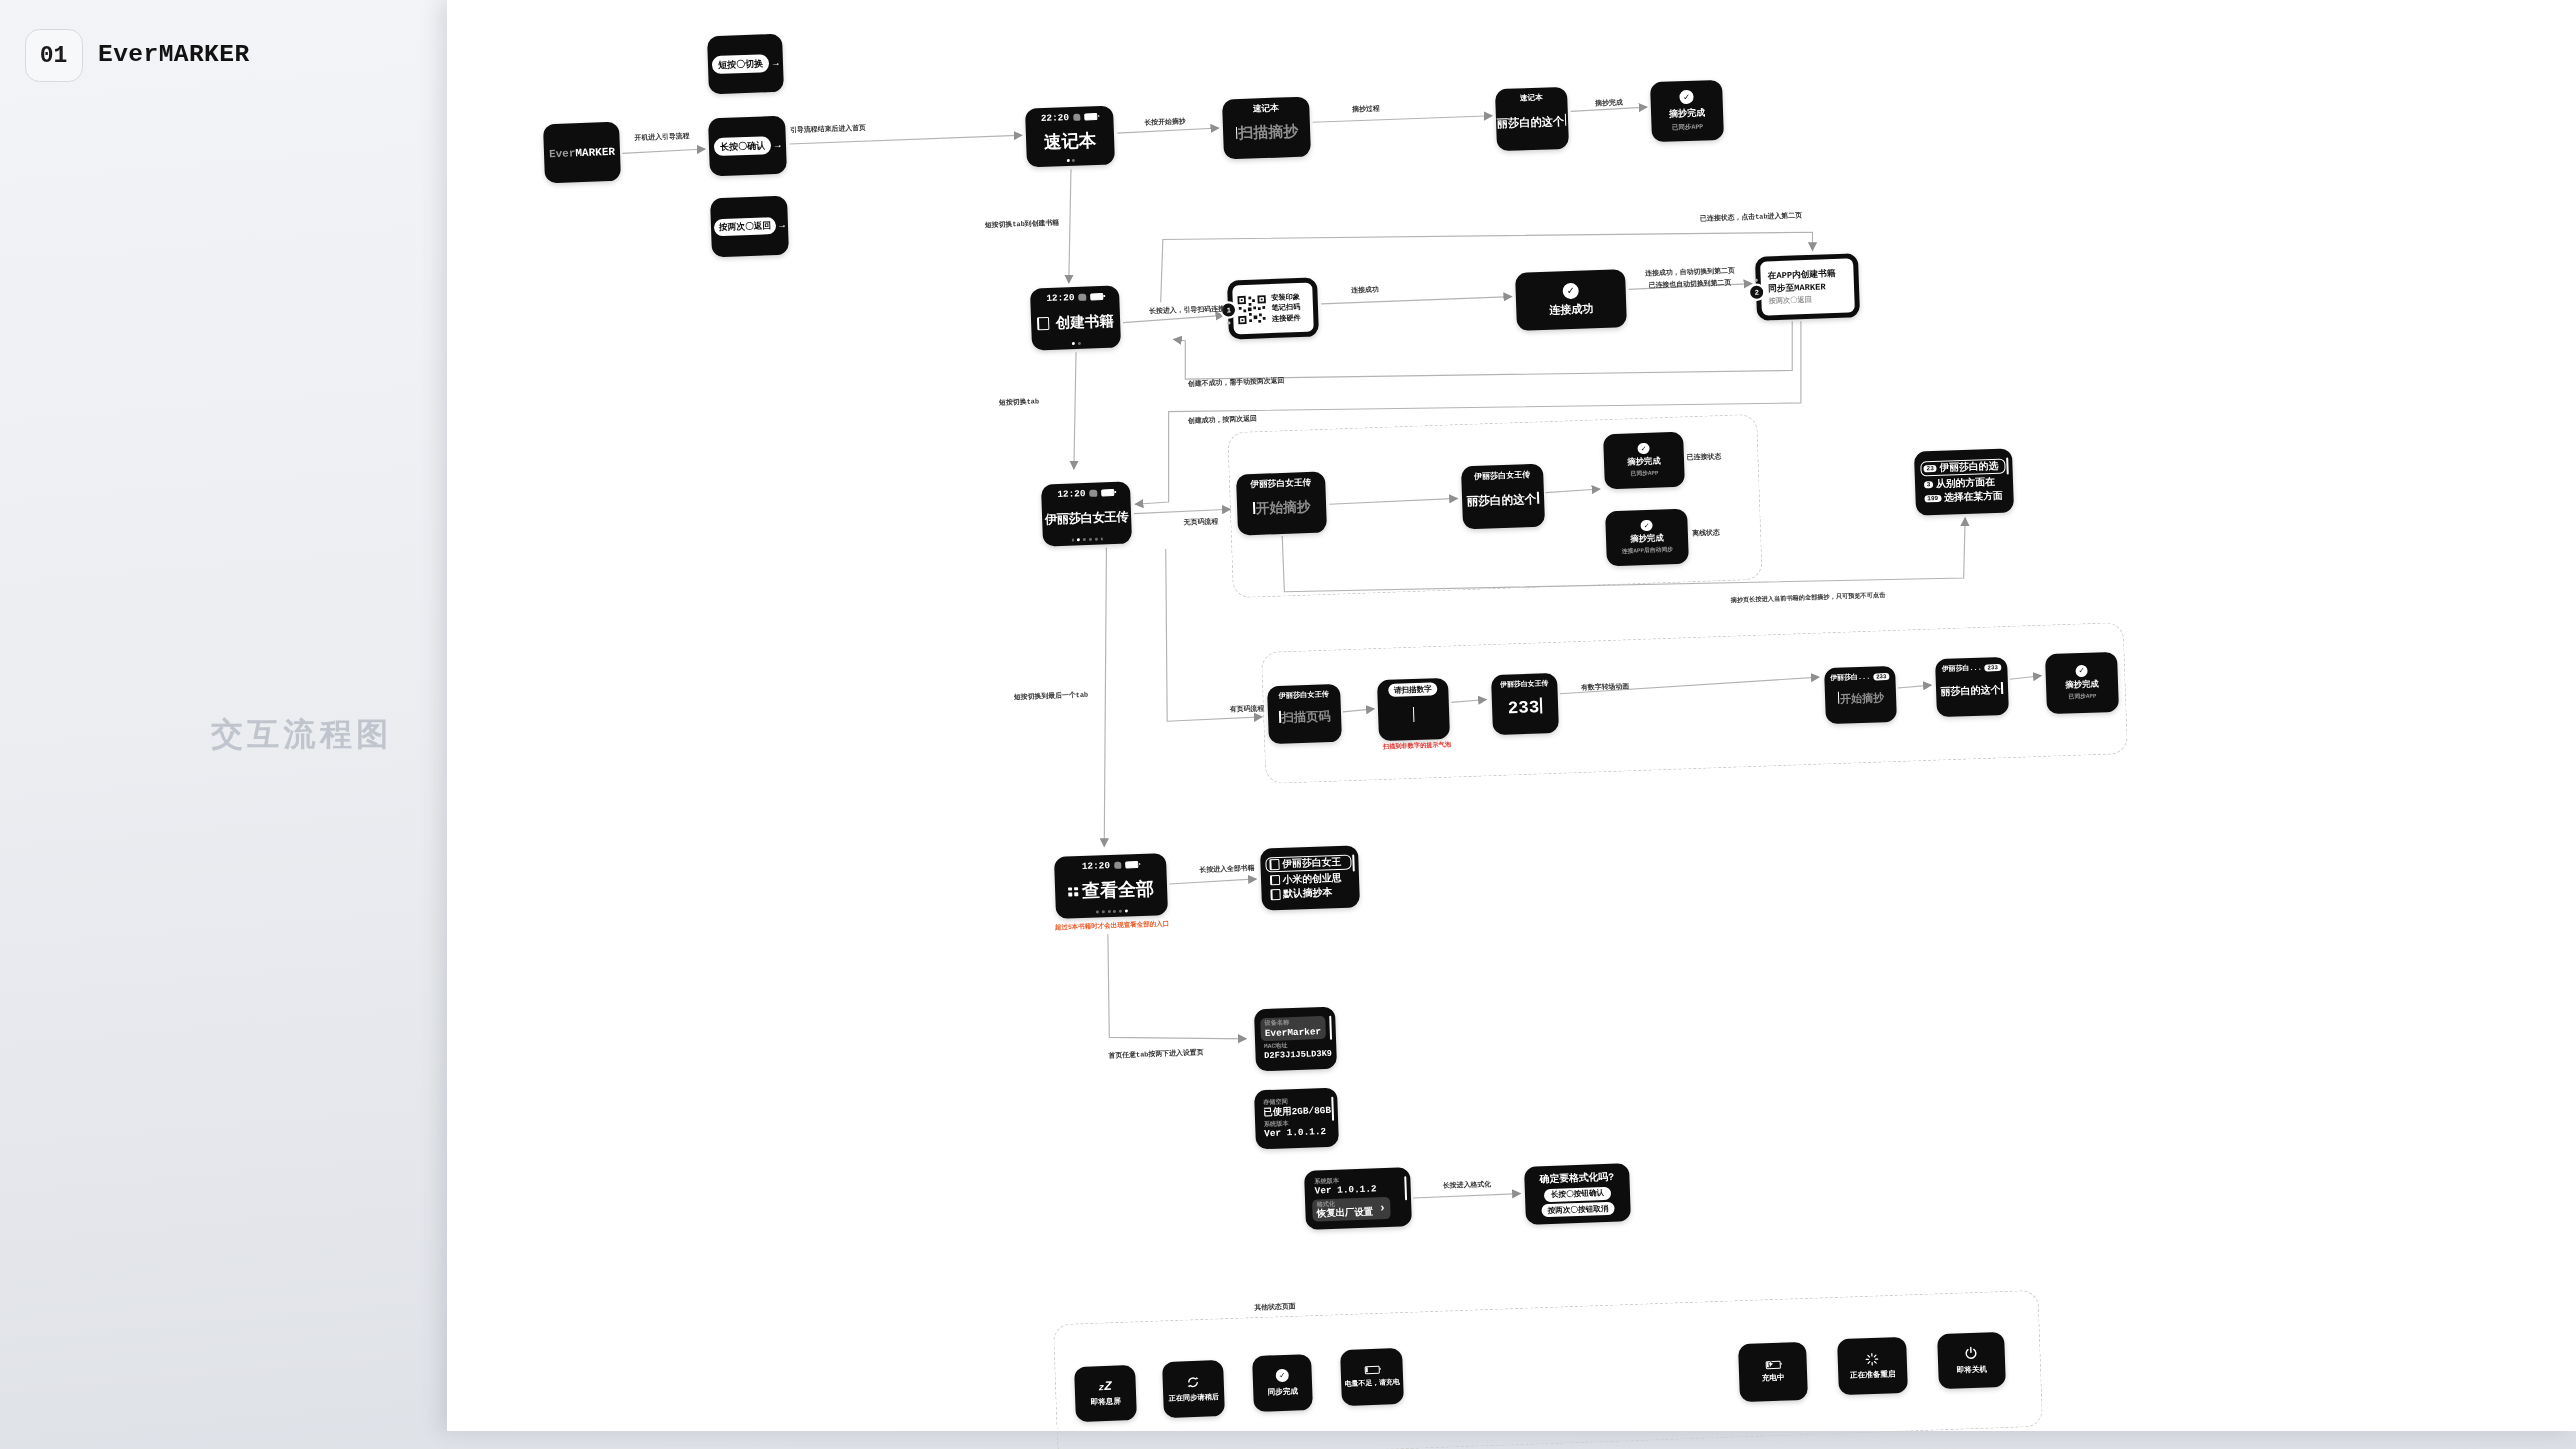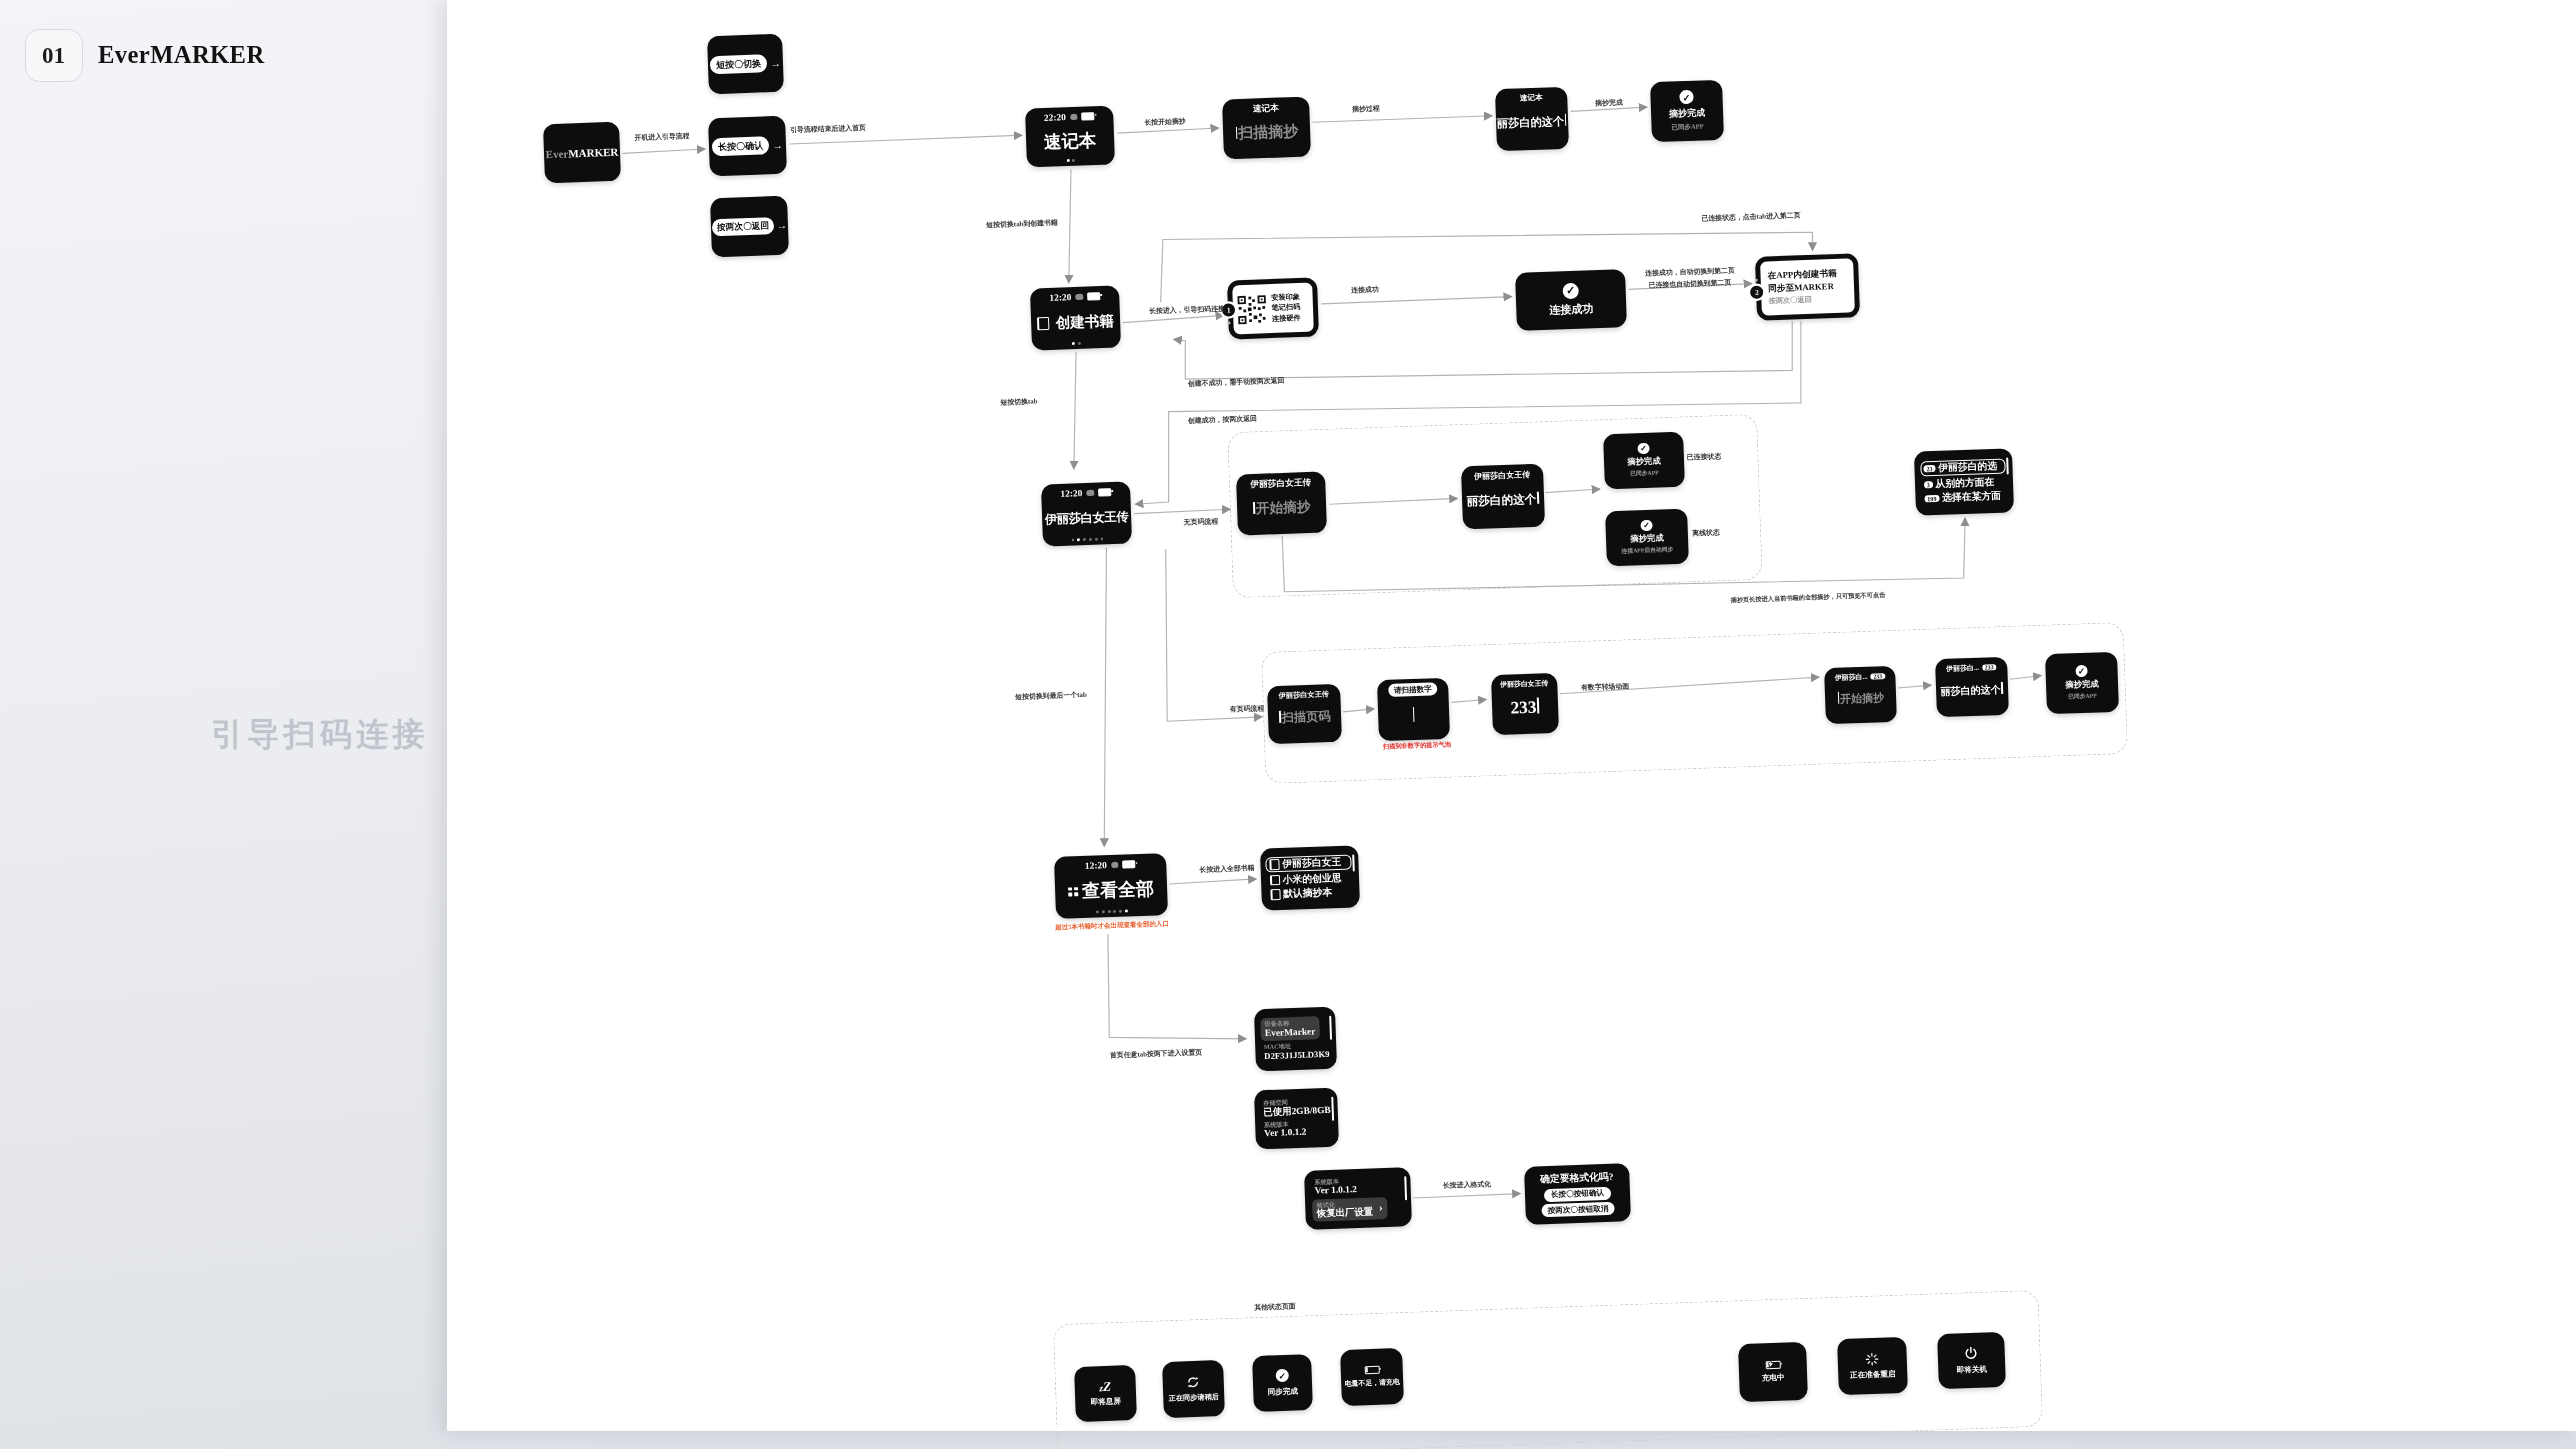--- a/index.html
+++ b/index.html
@@ -1,18 +1,18 @@
 <!DOCTYPE html>
 <html style="font-size:11.6px"><head>
 <meta charset="utf-8">
 <style>
   html,body{margin:0;padding:0;}
   .canvas{position:relative;width:2576px;height:1449px;overflow:hidden;
     background:linear-gradient(175deg,#f3f4f7 0%,#ecedf1 45%,#dcdfe5 100%);
-    font-family:Liberation Serif, serif;color:#111;}
+    font-family:Liberation Mono, monospace;color:#111;}
   .page{position:absolute;left:447px;top:0;width:2129px;height:1431px;background:#ffffff;
     box-shadow:-7.2px 0 19px rgba(70,75,90,.16);}
   
   .hnum{position:absolute;left:24.6px;top:29px;width:56px;height:51px;border:1.4px solid #d8dade;
     border-radius:14.5px;display:flex;align-items:center;justify-content:center;
     font-size:23px;font-weight:700;color:#1b1b1b;background:rgba(255,255,255,.4);}
   .htitle{position:absolute;left:98px;top:41px;font-size:24.6px;font-weight:800;color:#121212;letter-spacing:0.4px;}
   .side-title{position:absolute;left:211px;top:713px;font-size:32px;font-weight:700;color:#c0c4cc;letter-spacing:4.3px;}
   
   .lbl{position:absolute;font-size:6.9px;font-weight:600;color:#353535;white-space:nowrap;
@@ -63,21 +63,21 @@
   .dashedbox{position:absolute;border:1.1px dashed #cdcdcd;border-radius:17.4px;transform:rotate(-2deg);}
 </style>
 </head>
 <body>
 
 <div class="canvas">
   <div class="page"></div>
 
   <div class="hnum">01</div>
   <div class="htitle">EverMARKER</div>
-  <div class="side-title">引导扫码连接</div>
+  <div class="side-title">交互流程图</div>
 
   <div class="dashedbox" style="left:1230px;top:423px;width:528px;height:164px;"></div>
   <div class="dashedbox" style="left:1263px;top:637px;width:861px;height:130px;"></div>
   <div class="dashedbox" style="left:1055px;top:1307px;width:984px;height:135px;"></div>
 
   <svg class="cn" width="2576" height="1449" viewBox="0 0 3560 2003">
     <defs>
       <marker id="arr" markerWidth="9" markerHeight="8" refX="7" refY="4" orient="auto">
         <path d="M0,0 L8,4 L0,8 z" fill="#8f8f8f"></path>
       </marker>

